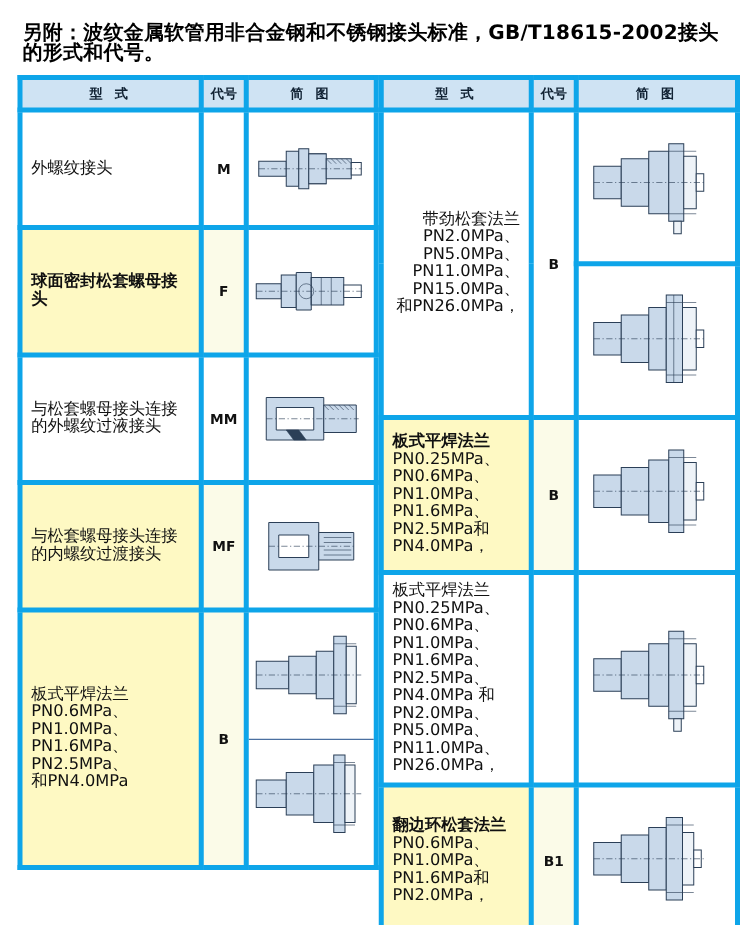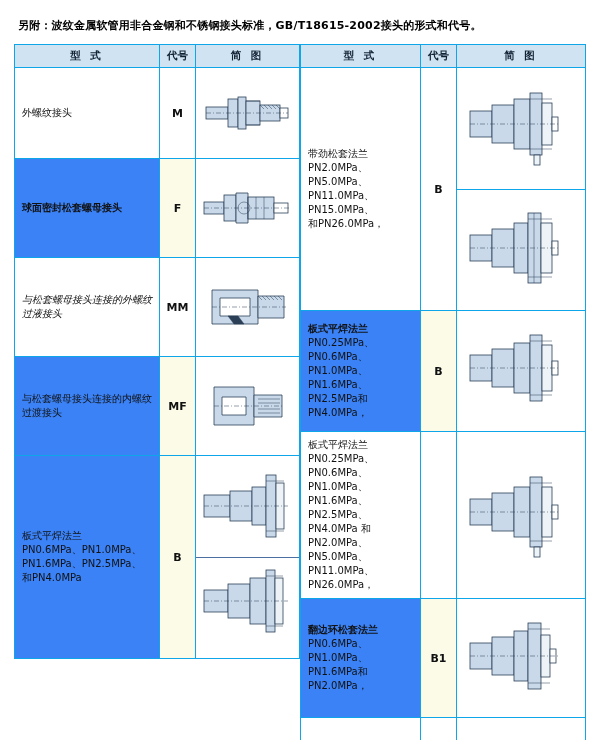--- a/index.html
+++ b/index.html
@@ -3,40 +3,40 @@
 <meta charset="utf-8">
 <style>
   html,body{margin:0;padding:0;}
   body{
     width:600px;height:740px;background:#ffffff;
     font-family:"DejaVu Sans","Liberation Sans",sans-serif;
     color:#1a1a1a;
   }
   .page{width:600px;height:740px;position:relative;box-sizing:border-box;padding:18px 14px 0 14px;}
   .title{
-    font-size:11px;line-height:16px;font-weight:bold;color:#000;
+    font-size:16px;line-height:16px;font-weight:bold;color:#000;
     margin:0 0 10px 4px;letter-spacing:0.2px;
   }
   .tables{display:flex;gap:0;align-items:flex-start;}
   table{border-collapse:collapse;table-layout:fixed;}
-  td,th{border:1px solid #0ea5e9;vertical-align:middle;padding:0;}
+  td,th{border:4px solid #0ea5e9;vertical-align:middle;padding:0;}
   .hdr td{
     background:#cfe3f3;text-align:center;font-size:10.5px;font-weight:bold;
     height:22px;color:#123;letter-spacing:3px;
   }
   .hdr td.nolet{letter-spacing:0;text-align:center;}
   .lbl{
-    font-size:10px;line-height:14px;padding:6px 7px;color:#111;
+    font-size:13px;line-height:14px;padding:6px 7px;color:#111;
   }
   .code{
     text-align:center;font-size:11px;font-weight:bold;color:#111;
   }
   .fig{background:#fff;text-align:center;}
   .tinted{background:#fbfbe8;}
-  .tinted-lbl{background:#3b82f6;}
+  .tinted-lbl{background:#fef9c3;}
   .bold-line{font-weight:bold;}
   svg{display:block;margin:0 auto;}
   
   .tL{width:285px;}
   .tL col.c1{width:145px;}
   .tL col.c2{width:36px;}
   .tL col.c3{width:104px;}
   
   .tR{width:285px;}
   .tR col.c1{width:120px;}
@@ -103,40 +103,40 @@
             <g stroke="#2b3f57" stroke-width="0.5" fill="none">
               <line x1="6" y1="31" x2="92" y2="31" stroke-dasharray="5,2,1,2"></line>
               <path d="M50 20 v22 M58 20 v22 M66 20 v22"></path>
               <circle cx="46" cy="31" r="6"></circle>
             </g>
           </svg>
         </td>
       </tr>
 
       <tr>
-        <td class="lbl" style="height:86px;white-space:pre-line;font-style:italic;">与松套螺母接头连接的外螺纹过液接头</td>
+        <td class="lbl" style="height:86px;white-space:pre-line;">与松套螺母接头连接的外螺纹过液接头</td>
         <td class="code">MM</td>
         <td class="fig figcell">
           <svg width="100" height="62" viewBox="0 0 100 62">
             <g stroke="#2b3f57" stroke-width="0.8" fill="#c9d9ea">
               <path d="M14 14 h46 v34 h-46 z"></path>
               <path d="M60 20 h26 v22 h-26 z"></path>
               <path d="M22 22 h30 v18 h-30 z" fill="#fff"></path>
             </g>
             <g stroke="#2b3f57" stroke-width="0.5" fill="none">
               <path d="M60 20 l4 4 M64 20 l4 4 M68 20 l4 4 M72 20 l4 4 M76 20 l4 4 M80 20 l4 4"></path>
               <path d="M30 40 l6 8 h10 l-6 -8 z" fill="#2b3f57"></path>
               <line x1="14" y1="31" x2="88" y2="31" stroke-dasharray="5,2,1,2"></line>
             </g>
           </svg>
         </td>
       </tr>
 
       <tr class="tinted">
-        <td class="lbl tinted-lbl" style="height:86px;white-space:pre-line;">与松套螺母接头连接的内螺纹过渡接头</td>
+        <td class="lbl tinted-lbl" style="height:86px;white-space:pre-line;font-family:Liberation Mono, monospace;">与松套螺母接头连接的内螺纹过渡接头</td>
         <td class="code tinted">MF</td>
         <td class="fig figcell">
           <svg width="100" height="62" viewBox="0 0 100 62">
             <g stroke="#2b3f57" stroke-width="0.8" fill="#c9d9ea">
               <path d="M16 12 h40 v38 h-40 z"></path>
               <path d="M56 20 h28 v22 h-28 z"></path>
               <path d="M24 22 h24 v18 h-24 z" fill="#fff"></path>
             </g>
             <g stroke="#2b3f57" stroke-width="0.5" fill="none">
               <path d="M60 24 h22 M60 28 h22 M60 34 h22 M60 38 h22"></path>
@@ -195,21 +195,21 @@
           <col class="c3">
         </colgroup>
       <tbody>
           <tr class="hdr">
         <td>型    式</td>
         <td class="nolet">代号</td>
         <td>简    图</td>
       </tr>
 
       <tr>
-        <td class="lbl" rowspan="2" style="height:230px;">
+        <td class="lbl" rowspan="2" style="height:230px;text-align:right;">
           <div>带劲松套法兰</div>
           <div>PN2.0MPa、PN5.0MPa、</div>
           <div>PN11.0MPa、PN15.0MPa、</div>
           <div>和PN26.0MPa，</div>
         </td>
         <td class="code" rowspan="2">B</td>
         <td class="fig figcell" style="height:115px;">
           <svg width="110" height="102" viewBox="0 0 110 102">
             <g stroke="#2b3f57" stroke-width="0.8" fill="#c9d9ea">
               <rect x="4" y="34" width="22" height="26"></rect>

